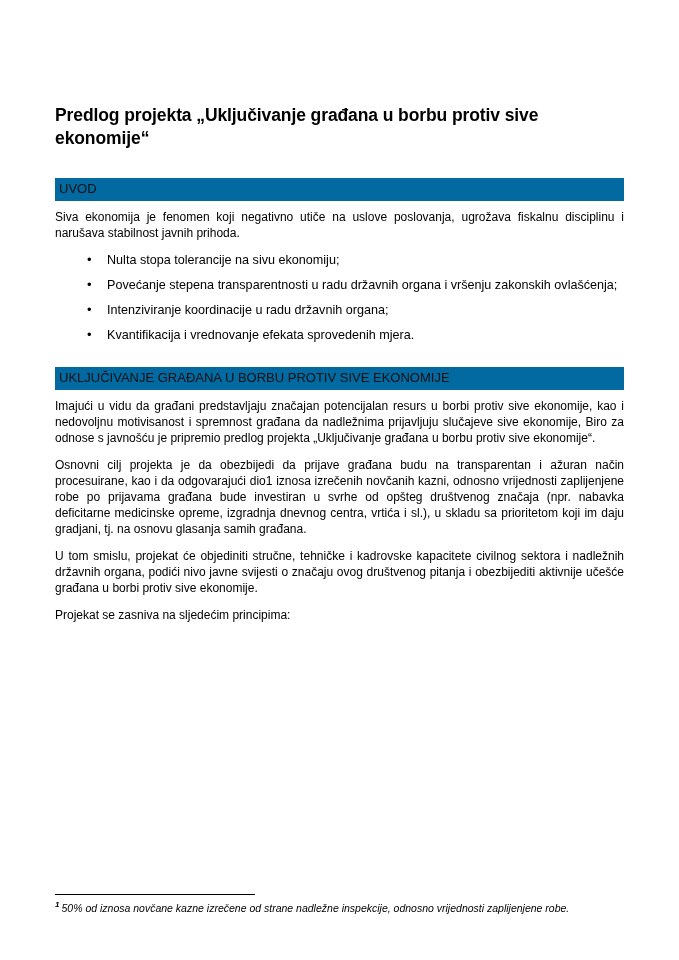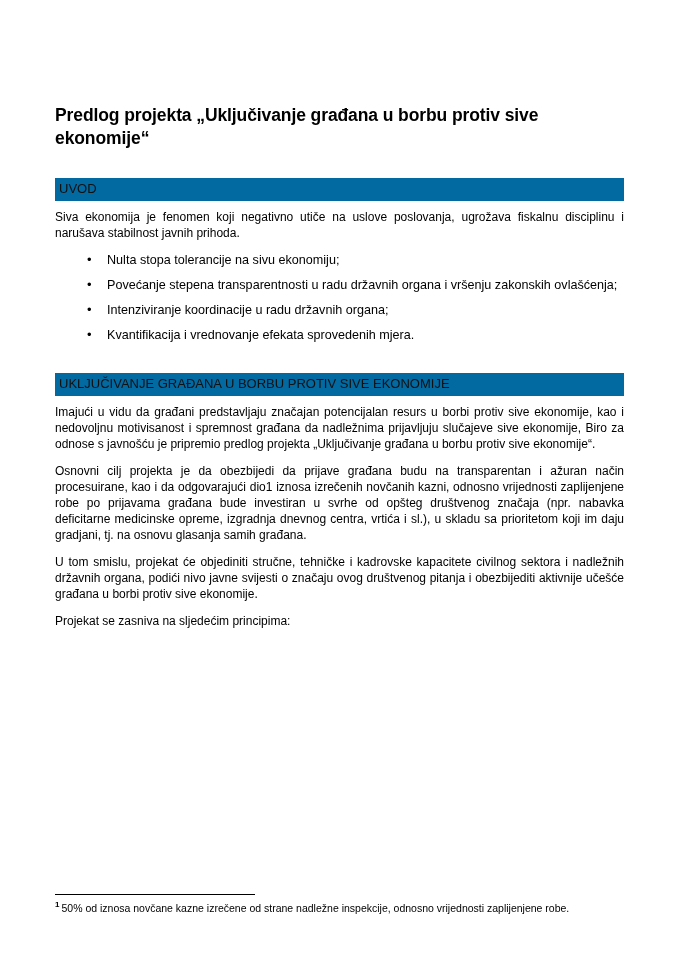--- a/index.html
+++ b/index.html
@@ -38,21 +38,21 @@
     color: #111;
   }
   p.body {
     font-size: 12px;
     line-height: 1.335;
     text-align: justify;
     margin: 0 0 11px 0;
   }
   ul.bullets {
     list-style: none;
-    margin: 2px 0 16px 0;
+    margin: 2px 0 10px 0;
     padding: 0;
   }
   ul.bullets li {
     font-size: 12.6px;
     line-height: 1.335;
     text-align: justify;
     position: relative;
     padding-left: 52px;
     margin-bottom: 8px;
   }
@@ -62,20 +62,21 @@
     left: 32px;
     top: -1px;
     font-size: 13px;
   }
   .spacer-sm { height: 13px; }
   .footnote-wrap {
     position: absolute;
     left: 55px;
     right: 55px;
     bottom: 45px;
+    font-style: italic;
   }
   .footnote-rule {
     width: 200px;
     height: 1px;
     background: #000;
     margin: 0 0 5px 0;
   }
   .footnote {
     font-size: 10.5px;
     line-height: 1.36;

